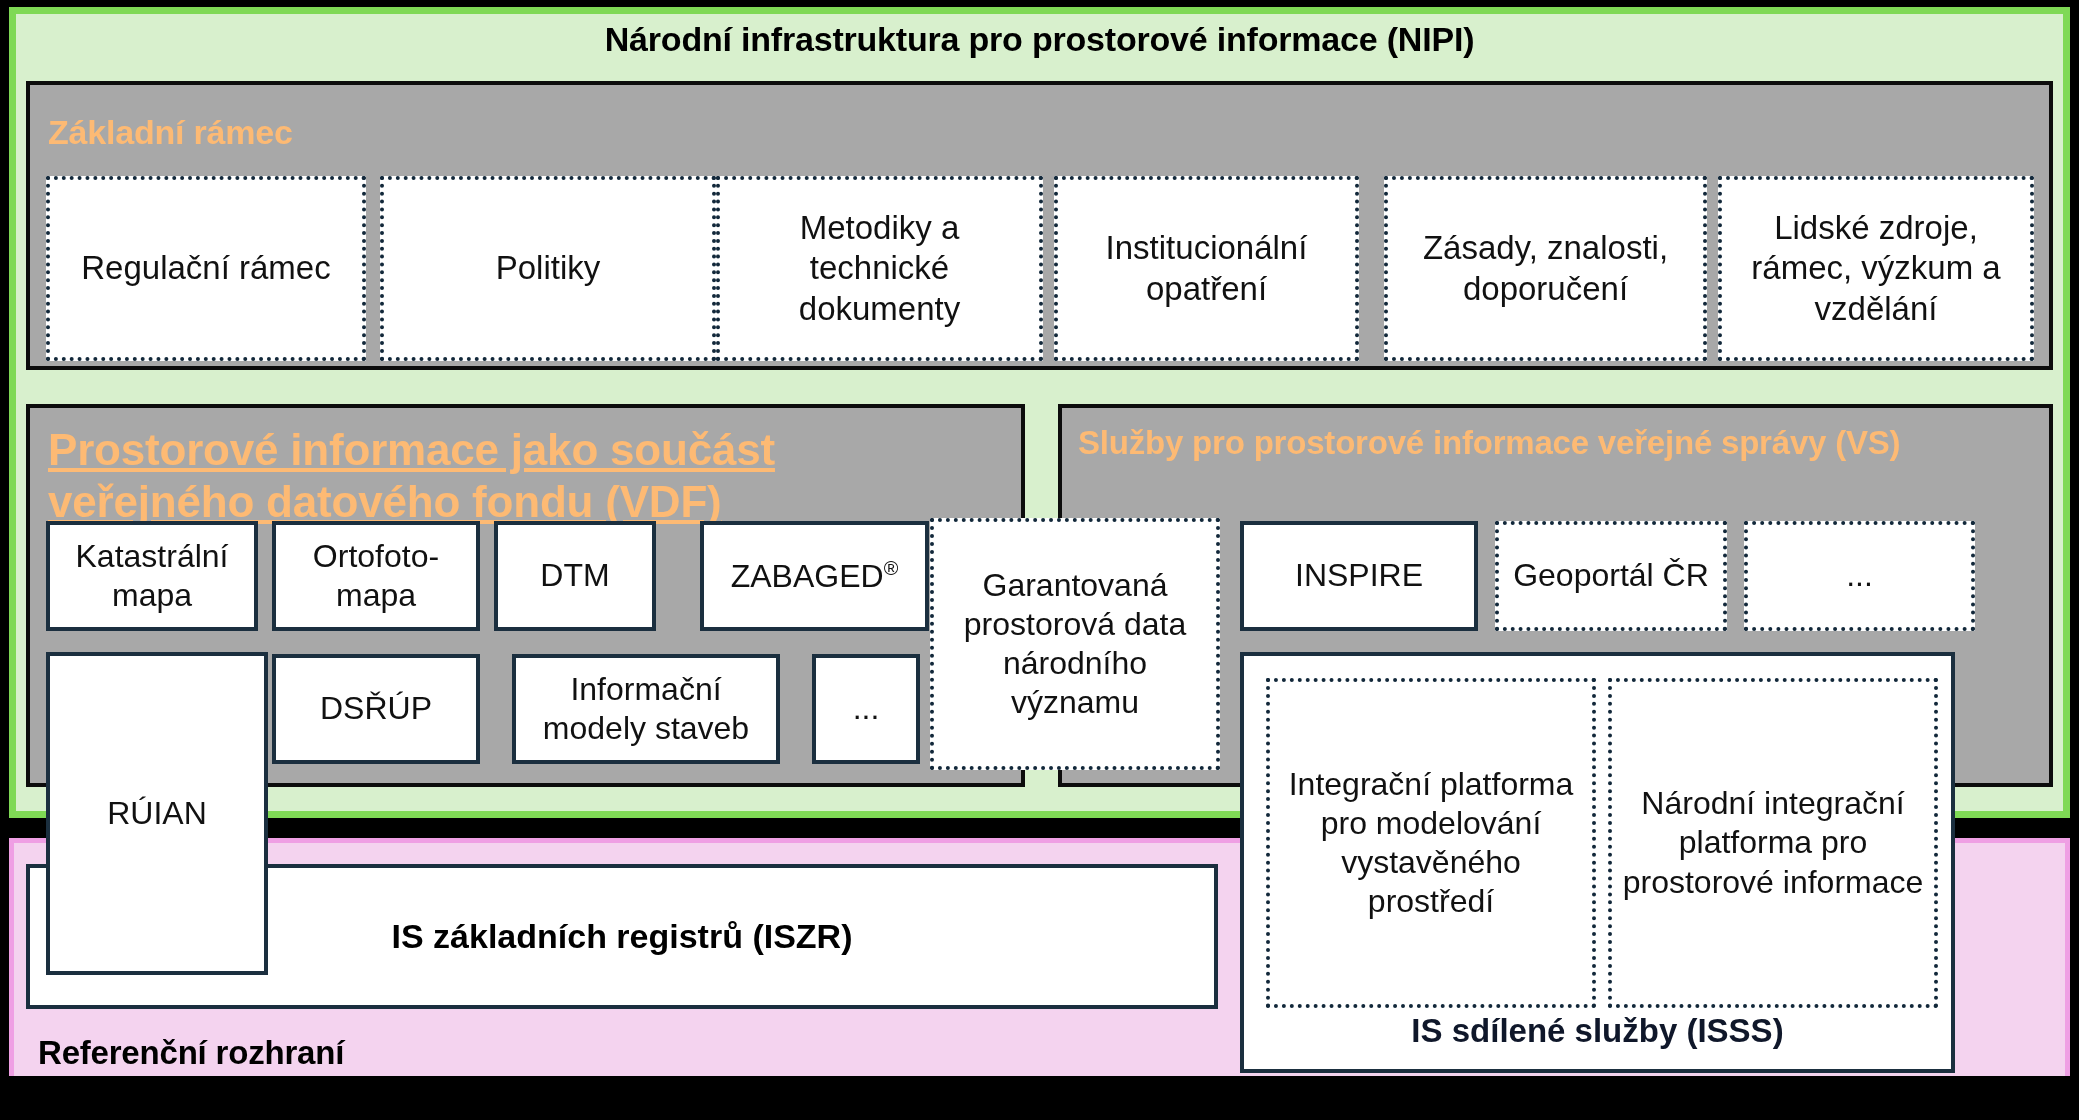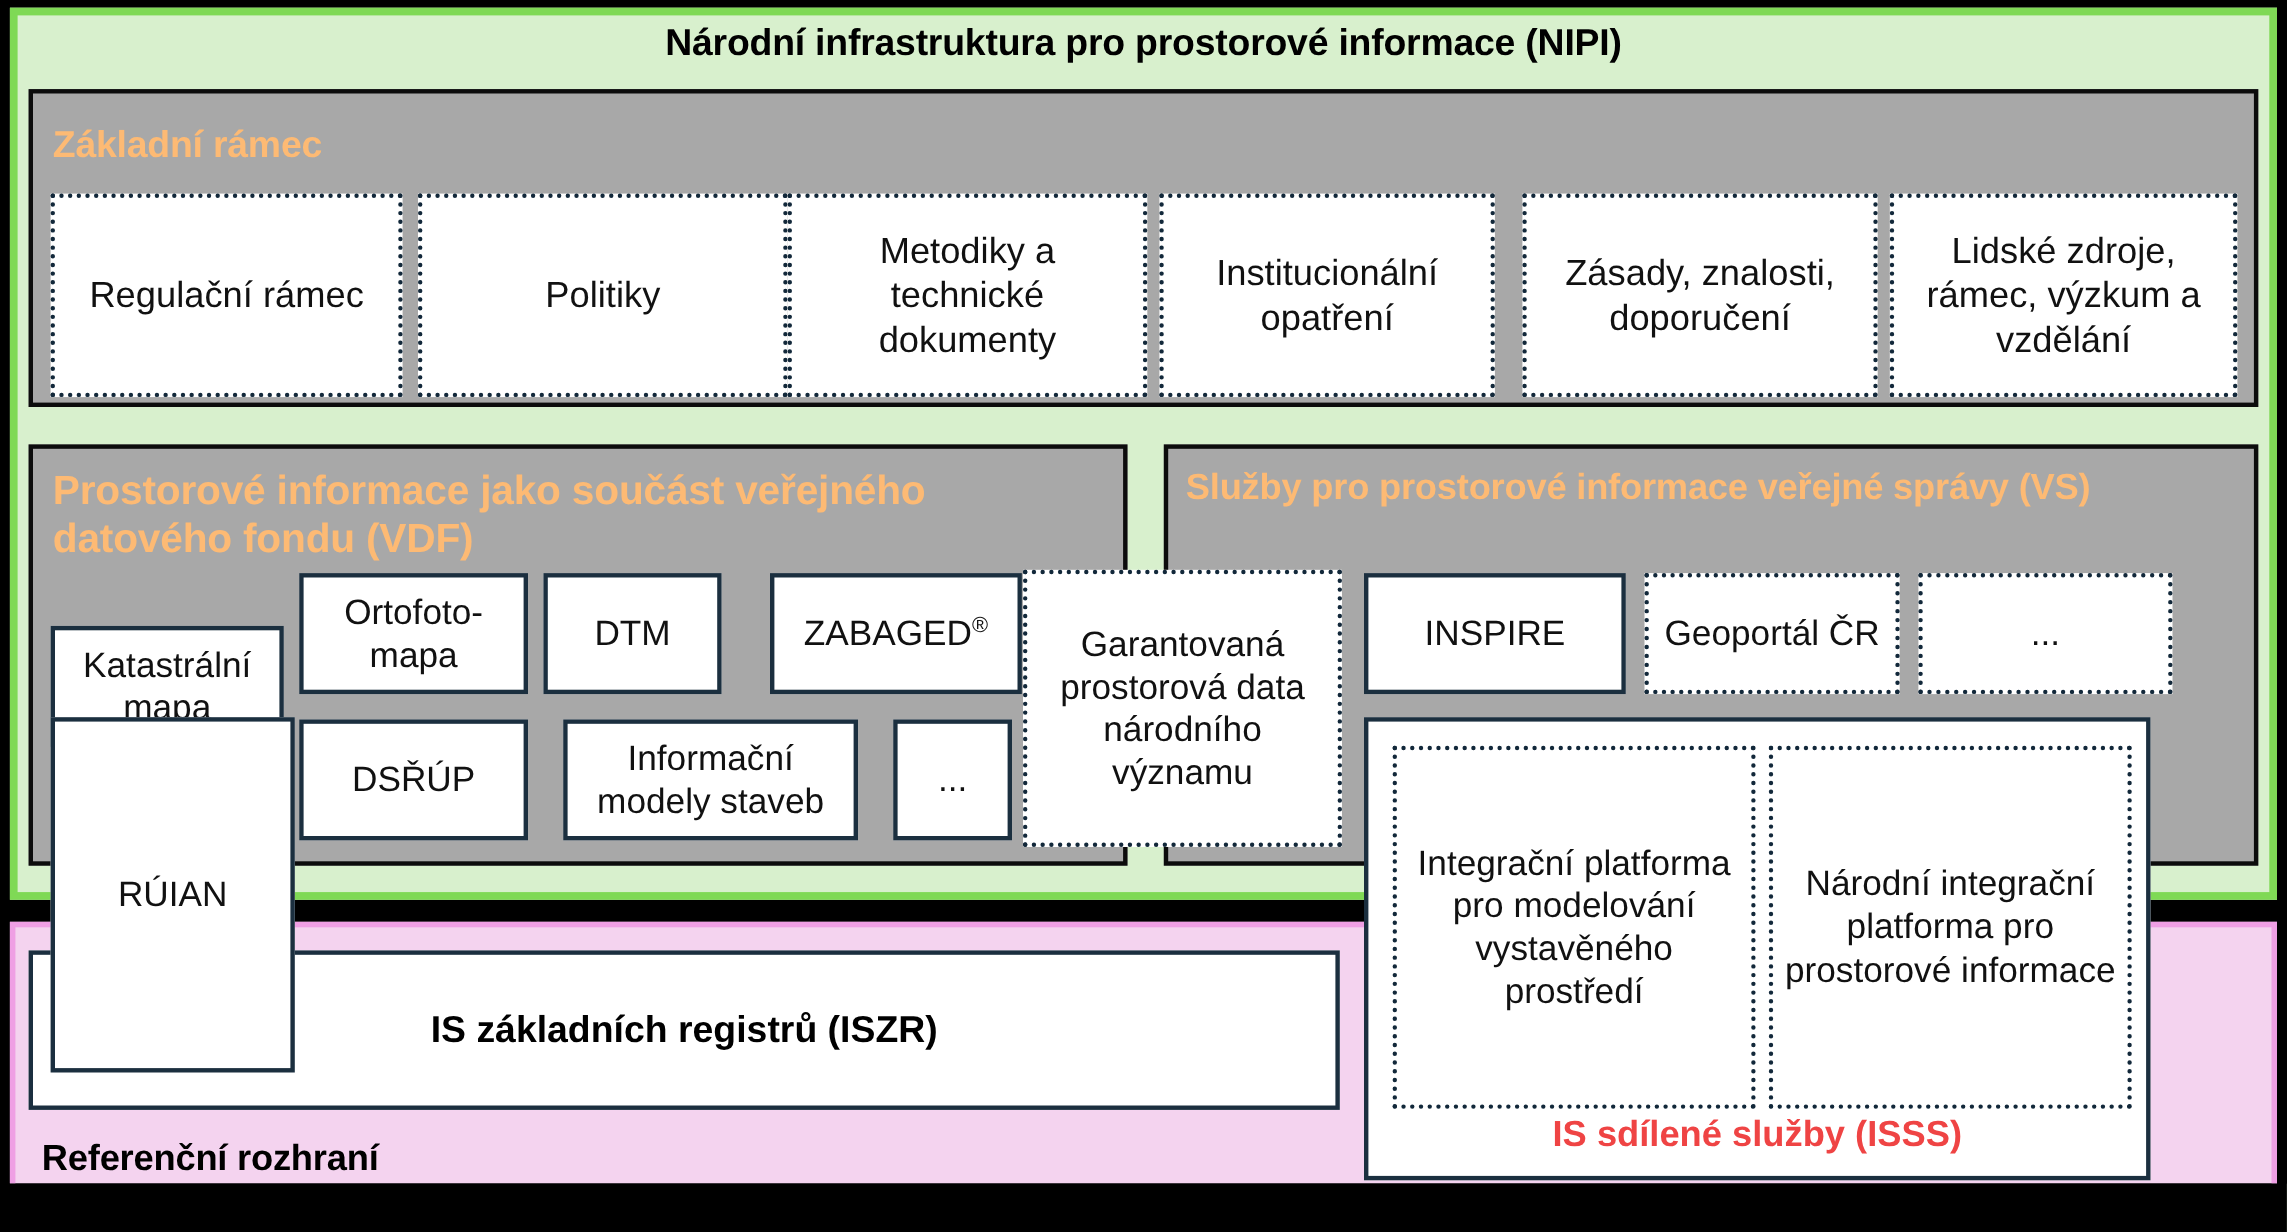--- a/index.html
+++ b/index.html
@@ -85,21 +85,21 @@
     position:absolute;
     left:0;right:0;top:50%;
     transform:translateY(-50%);
     text-align:center;
     font-size:34px;font-weight:bold;color:#000;
   }
   .isss-label{
     position:absolute;
     left:0;right:0;bottom:18px;
     text-align:center;
-    font-size:33px;font-weight:bold;color:#ef4444;
+    font-size:33px;font-weight:bold;color:#0f172a;
   }
   sup{ font-size:0.62em; vertical-align:super; }
 </style>
 </head>
 <body>
 
 <div id="stage">
 
   <div class="band-green"></div>
 
@@ -121,23 +121,23 @@
     <span class="label">Institucionální opatření</span>
   </div>
   <div class="box dotted fs33" style="left:1384px;top:176px;width:323px;height:185px;">
     <span class="label">Zásady, znalosti, doporučení</span>
   </div>
   <div class="box dotted fs33" style="left:1718px;top:176px;width:316px;height:185px;">
     <span class="label">Lidské zdroje, rámec, výzkum a vzdělání</span>
   </div>
 
   <div class="gray-panel" style="left:26px;top:404px;width:999px;height:383px;"></div>
-  <div class="panel-title" style="left:48px;top:424px;width:940px;font-size:37px;">Prostorové informace jako součást veřejného datového fondu (VDF)</div>
+  <div class="panel-title" style="left:48px;top:424px;width:940px;font-size:44px;text-decoration:underline;">Prostorové informace jako součást veřejného datového fondu (VDF)</div>
 
-  <div class="box solid fs32" style="left:46px;top:521px;width:212px;height:110px;margin-top:48px;">
+  <div class="box solid fs32" style="left:46px;top:521px;width:212px;height:110px;">
     <span class="label">Katastrální mapa</span>
   </div>
   <div class="box solid fs32" style="left:272px;top:521px;width:208px;height:110px;">
     <span class="label">Ortofoto-mapa</span>
   </div>
   <div class="box solid fs32" style="left:494px;top:521px;width:162px;height:110px;">
     <span class="label">DTM</span>
   </div>
   <div class="box solid fs32" style="left:700px;top:521px;width:229px;height:110px;">
     <span class="label">ZABAGED<sup>®</sup></span>

